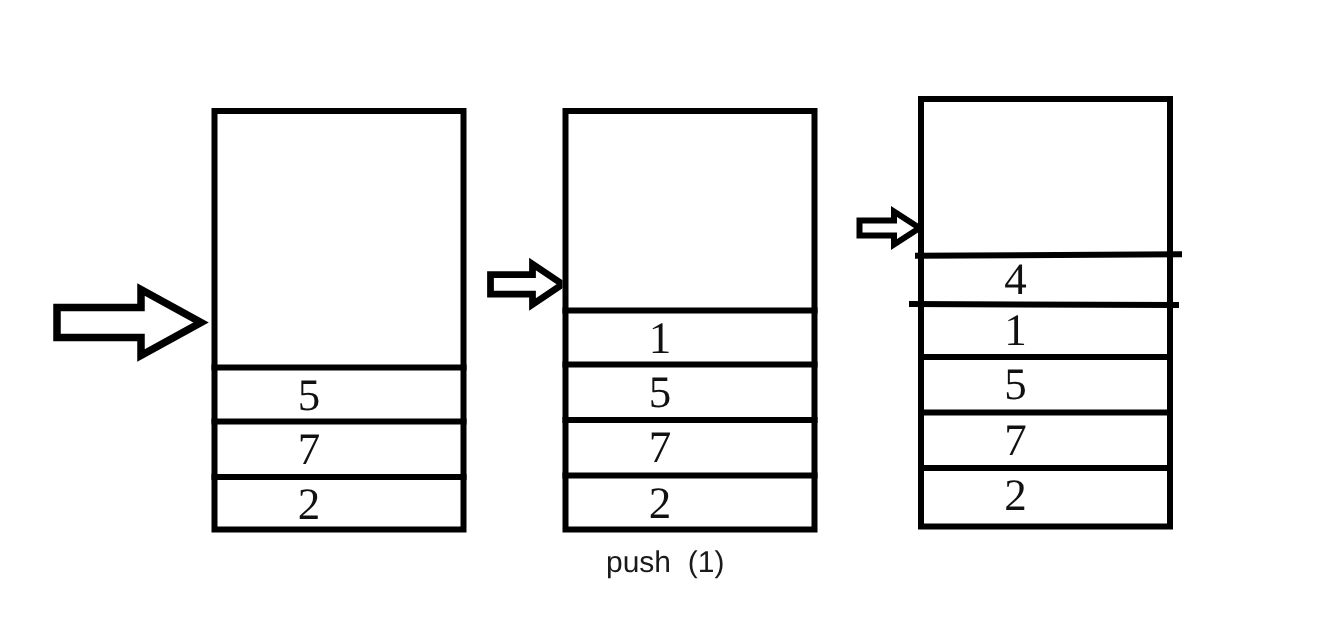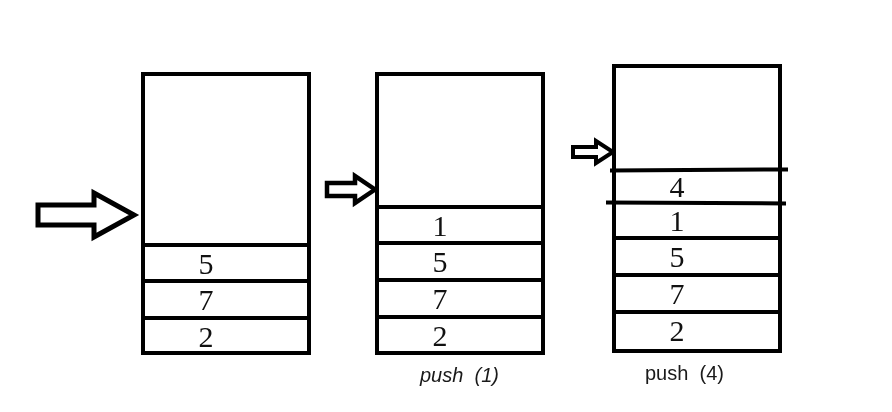--- a/index.html
+++ b/index.html
@@ -95,21 +95,21 @@
   <div class="divider" style="left:375px; top:205px; width:170px;"></div>
   <div class="divider" style="left:375px; top:241px; width:170px;"></div>
   <div class="divider" style="left:375px; top:278px; width:170px;"></div>
   <div class="divider" style="left:375px; top:315px; width:170px;"></div>
 
   <div class="cell-value" style="left:375px; top:211px; width:130px;">1</div>
   <div class="cell-value" style="left:375px; top:247px; width:130px;">5</div>
   <div class="cell-value" style="left:375px; top:284px; width:130px;">7</div>
   <div class="cell-value" style="left:375px; top:321px; width:130px;">2</div>
 
-  <div class="caption" style="left:420px; top:365px;font-style:italic;">push  (1)</div>
+  <div class="caption" style="left:404px; top:365px;">push  (1)</div>
 
   <div class="arrow" style="left:571px; top:139px; width:44px; height:26px;">
     <svg width="44" height="26" viewBox="0 0 44 26" aria-hidden="true">
       <polygon points="2,8 25,8 25,2 42,13 25,24 25,18 2,18" fill="#ffffff" stroke="#000000" stroke-width="4" stroke-linejoin="miter"></polygon>
     </svg>
   </div>
 
   <div class="stack" style="left:612px; top:64px; width:170px; height:289px;">
   </div>
 
@@ -118,15 +118,14 @@
   <div class="divider" style="left:612px; top:236px; width:170px;"></div>
   <div class="divider" style="left:612px; top:273px; width:170px;"></div>
   <div class="divider" style="left:612px; top:310px; width:170px;"></div>
 
   <div class="cell-value" style="left:612px; top:172px; width:130px;">4</div>
   <div class="cell-value" style="left:612px; top:206px; width:130px;">1</div>
   <div class="cell-value" style="left:612px; top:242px; width:130px;">5</div>
   <div class="cell-value" style="left:612px; top:279px; width:130px;">7</div>
   <div class="cell-value" style="left:612px; top:316px; width:130px;">2</div>
 
-  <div class="caption" style="left:645px; top:363px;">push  (4)</div>
 
 </div>
 
 </body></html>

